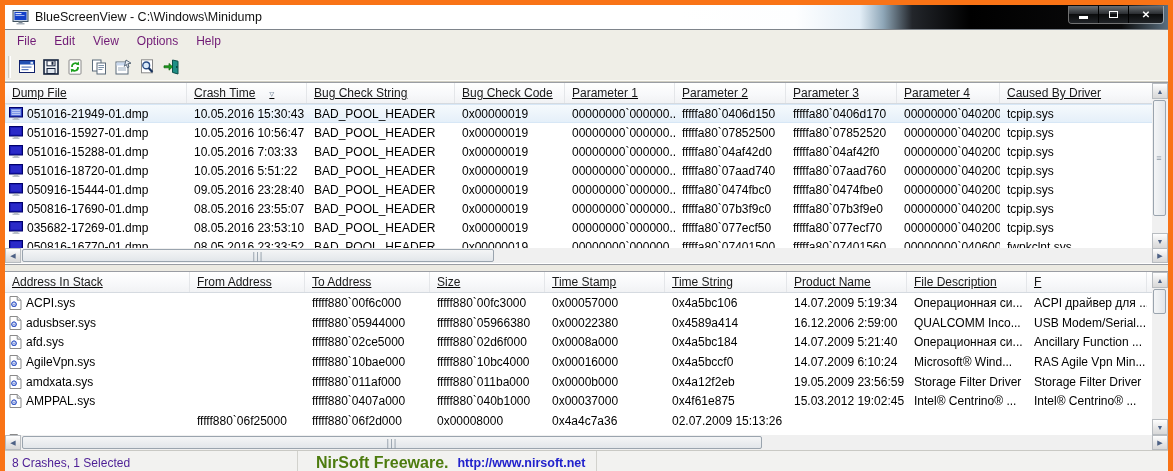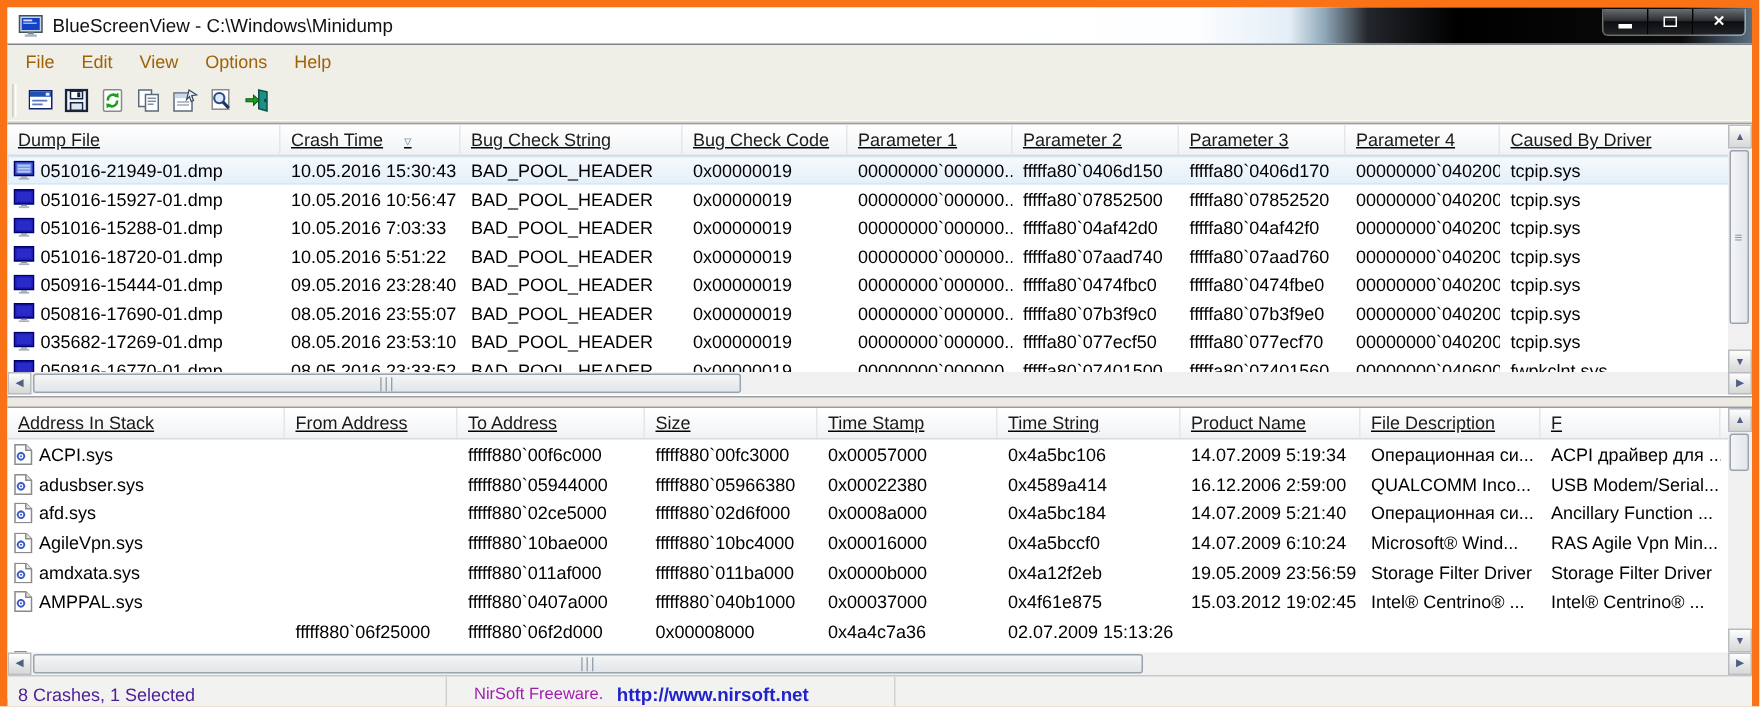--- a/index.html
+++ b/index.html
@@ -53,21 +53,21 @@
   .win-btn .glyph-max { width:9px; height:7px; border:1.5px solid #fff; display:block; }
   .win-btn .glyph-min { width:9px; height:2.5px; background:#fff; display:block; margin-top:6px; }
 
   
   .menubar {
     height:22px; flex:0 0 22px;
     display:flex; align-items:center;
     background:#efeee7;
     padding-left:3px;
   }
-  .menu-item { padding:2px 9px 3px; color:#a16207; white-space:nowrap; }
+  .menu-item { padding:2px 9px 3px; color:#701a75; white-space:nowrap; }
 
   
   .toolbar {
     height:30px; flex:0 0 30px;
     display:flex; align-items:center;
     background:#efeee7;
     border-bottom:1px solid #cfcdc1;
     box-shadow:inset 0 -1px 0 #fbfaf6;
     padding-left:2px;
   }
@@ -140,21 +140,21 @@
   
   .statusbar {
     flex:0 0 25px;
     background:#f2f2f0;
     border-top:1px solid #c9c9c4;
     display:flex; align-items:center;
     position:relative;
   }
   .status-cell-left { width:293px; padding-left:7px; color:#4c1d95; border-right:1px solid #d2d2cd; height:100%; display:flex; align-items:center; }
   .status-cell-mid { width:299px; border-right:1px solid #d2d2cd; height:100%; display:flex; align-items:center; padding-left:18px; gap:9px; }
-  .nirsoft-text { color:#a21caf; font-weight:normal; font-size:11px; }
+  .nirsoft-text { color:#4d7c0f; font-weight:bold; font-size:16px; }
   .nirsoft-link { color:#2222cc; font-weight:bold; font-size:12.5px; text-decoration:none; }
 </style>
 </head>
 <body>
 
 <div class="window">
 
   <div class="titlebar">
     <span class="app-icon">
       <svg width="17" height="15" viewBox="0 0 17 15">

